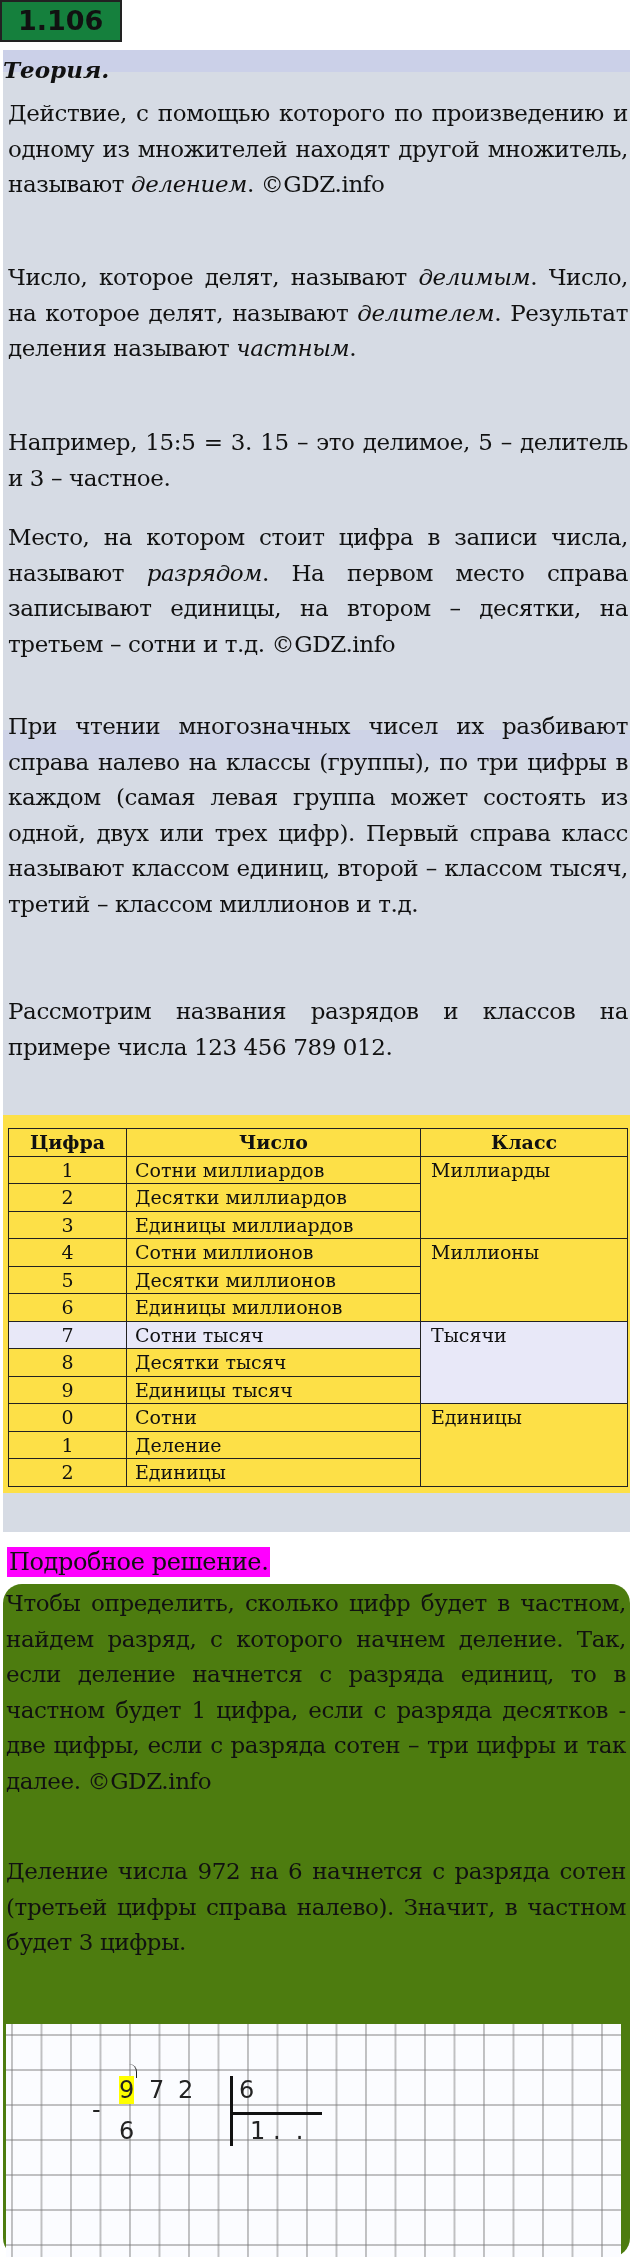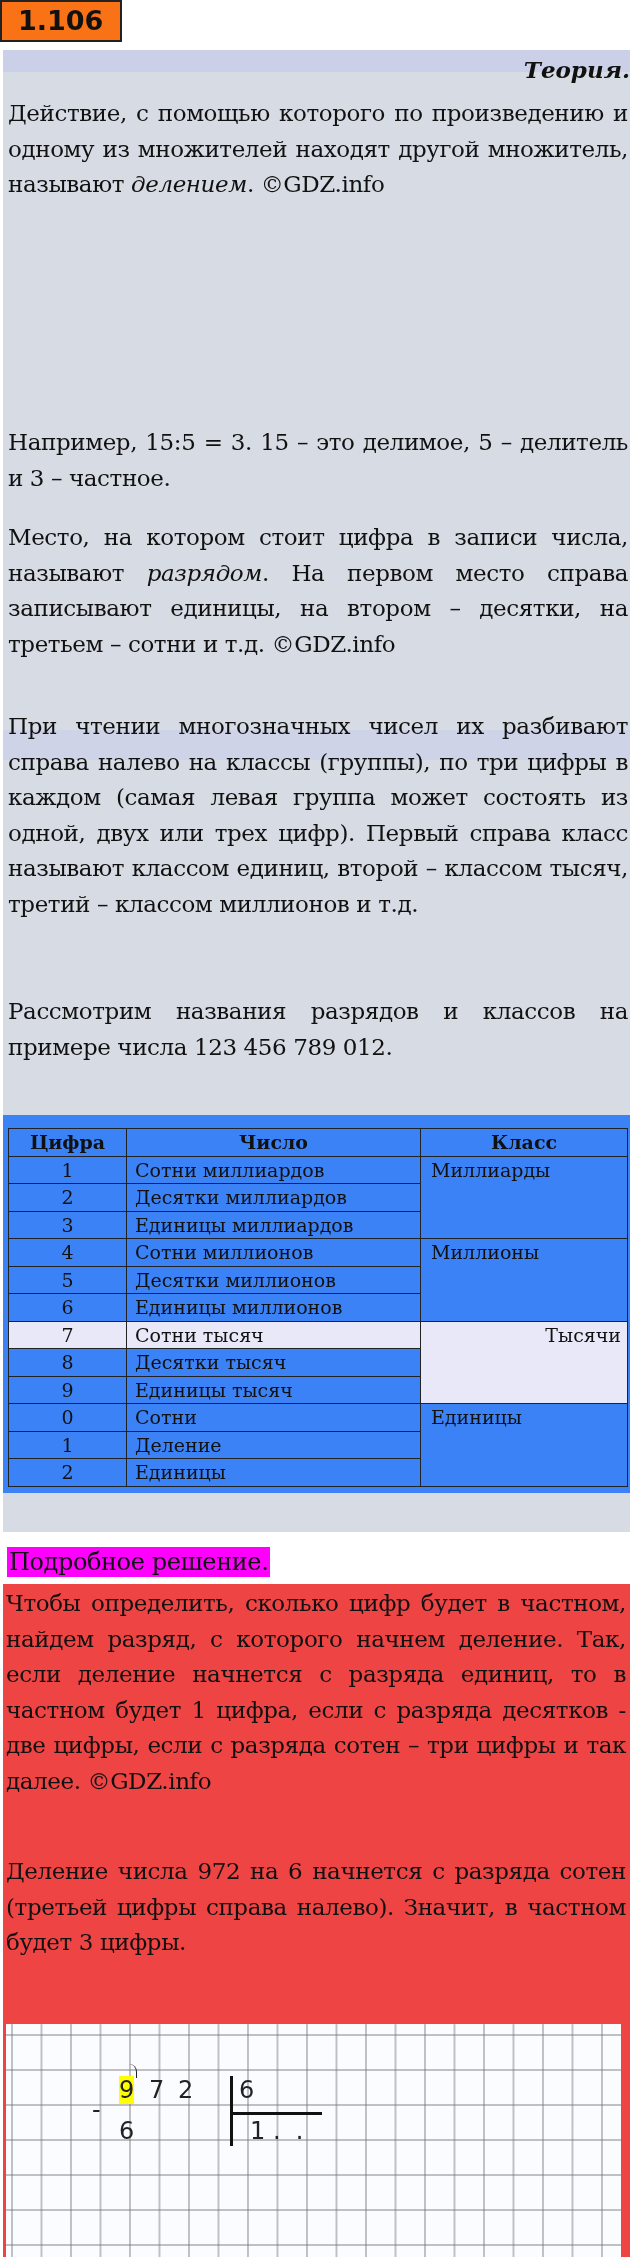--- a/index.html
+++ b/index.html
@@ -1,63 +1,63 @@
 <!DOCTYPE html>
 <html><head>
 <meta charset="utf-8">
 <style>
   * { box-sizing: border-box; margin: 0; padding: 0; }
   html, body { width: 630px; background: #ffffff; }
   body { position: relative; height: 2257px; overflow: hidden; font-family: "DejaVu Serif", "Liberation Serif", serif; color: #111; }
 
   .task-number {
     position: absolute; left: 0; top: 0; width: 122px; height: 42px;
-    background: #f97316; border: 2px solid #222;
+    background: #15803d; border: 2px solid #222;
     font-family: "DejaVu Sans", sans-serif; font-weight: bold; font-size: 27px;
     line-height: 38px; padding-left: 16px; color: #111;
   }
 
   .theory {
     position: absolute; left: 3px; top: 50px; width: 627px; height: 1482px;
     background: #d6dbe4;
   }
   .theory-band { position: absolute; left: 0; top: 0; width: 100%; height: 22px; background: #cbd0e8; }
   .theory-band2 { position: absolute; left: 0; top: 680px; width: 100%; height: 30px; background: #cbd0e8; opacity: .7; }
   .theory-title {
-    position: absolute; left: 0; top: 6px; width: 100%; text-align: right;
+    position: absolute; left: 0; top: 6px; width: 100%; text-align: left;
     font-size: 23px; font-weight: bold; font-style: italic; font-family: "DejaVu Serif", serif;
   }
   .para {
     position: absolute; left: 5px; width: 620px;
     font-size: 23px; line-height: 35.5px; text-align: justify; text-align-last: left;
     letter-spacing: -0.4px;
   }
   .para em { font-style: italic; }
 
   .table-wrap {
-    position: absolute; left: 0; top: 1065px; width: 627px; height: 378px; background: #3b82f6;
+    position: absolute; left: 0; top: 1065px; width: 627px; height: 378px; background: #fde047;
   }
   table.digits {
     position: absolute; left: 5px; top: 13px; width: 620px; border-collapse: collapse;
     font-size: 19px; font-family: "DejaVu Serif", serif;
   }
   table.digits th, table.digits td { border: 1.5px solid #222; height: 27.5px; padding: 0 6px; line-height: 26px; }
   table.digits th { font-weight: bold; text-align: center; font-size: 19px; }
   table.digits td.n { text-align: center; width: 118px; }
   table.digits td.r { width: 294px; padding-left: 8px; }
   table.digits td.k { vertical-align: top; padding-left: 10px; margin-left: 44px; }
   table.digits tr.hl td.n, table.digits tr.hl td.r, table.digits tr.hl td.k { background: #e8e8f8; }
-  table.digits td.k.hlcell { background: linear-gradient(#e8e8f8 0, #e8e8f8 27px, #fff 27px); text-align: right; }
+  table.digits td.k.hlcell { background: linear-gradient(#e8e8f8 0, #e8e8f8 27px, #fff 27px); }
 
   .solution-label {
     position: absolute; left: 7px; top: 1547px; height: 30px; padding: 0 2px;
     background: #ff00ff; font-size: 24px; line-height: 30px; letter-spacing: -0.4px;
   }
   .solution {
-    position: absolute; left: 3px; top: 1584px; width: 627px; height: 673px; background: #ef4444;
+    position: absolute; left: 3px; top: 1584px; width: 627px; height: 673px; background: #4d7c0f; border-radius: 19px;
   }
   .solution .para { left: 3px; width: 620px; }
 
   .grid-img {
     position: absolute; left: 6px; top: 2024px; width: 615px; height: 233px;
     background-color: #fbfcff;
     background-image:
       linear-gradient(to right, rgba(120,120,120,.45) 2px, transparent 2px),
       linear-gradient(to bottom, rgba(120,120,120,.45) 2px, transparent 2px);
     background-size: 29.5px 35px, 29.5px 35px;
@@ -77,20 +77,21 @@
 
 <div class="task-number">1.106</div>
 
 <div class="theory">
   <div class="theory-band"></div>
   <div class="theory-band2"></div>
   <div class="theory-title">Теория.</div>
 
   <p class="para" style="top:46px"><span>Действие, с помощью которого по произведению и одному из множителей находят другой множитель, называют </span><em>делением</em><span>. ©GDZ.info</span></p>
 
+  <p class="para" style="top:210px"><span>Число, которое делят, называют </span><em>делимым</em><span>. Число, на которое делят, называют </span><em>делителем</em><span>. Результат деления называют </span><em>частным</em><span>.</span></p>
 
   <p class="para" style="top:375px">Например, 15:5 = 3. 15 – это делимое, 5 – делитель и 3 – частное.</p>
 
   <p class="para" style="top:470px"><span>Место, на котором стоит цифра в записи числа, называют </span><em>разрядом</em><span>. На первом место справа записывают единицы, на втором – десятки, на третьем – сотни и т.д. ©GDZ.info</span></p>
 
   <p class="para" style="top:659px">При чтении многозначных чисел их разбивают справа налево на классы (группы), по три цифры в каждом (самая левая группа может состоять из одной, двух или трех цифр). Первый справа класс называют классом единиц, второй – классом тысяч, третий – классом миллионов и т.д.</p>
 
   <p class="para" style="top:944px">Рассмотрим названия разрядов и классов на примере числа 123 456 789 012.</p>
 
   <div class="table-wrap">

